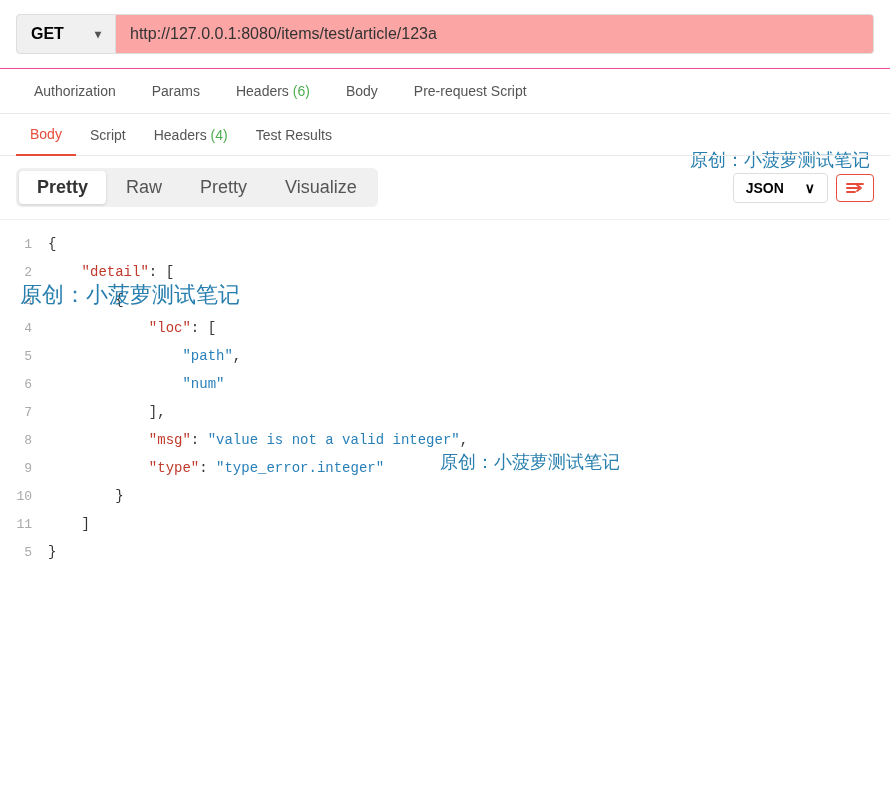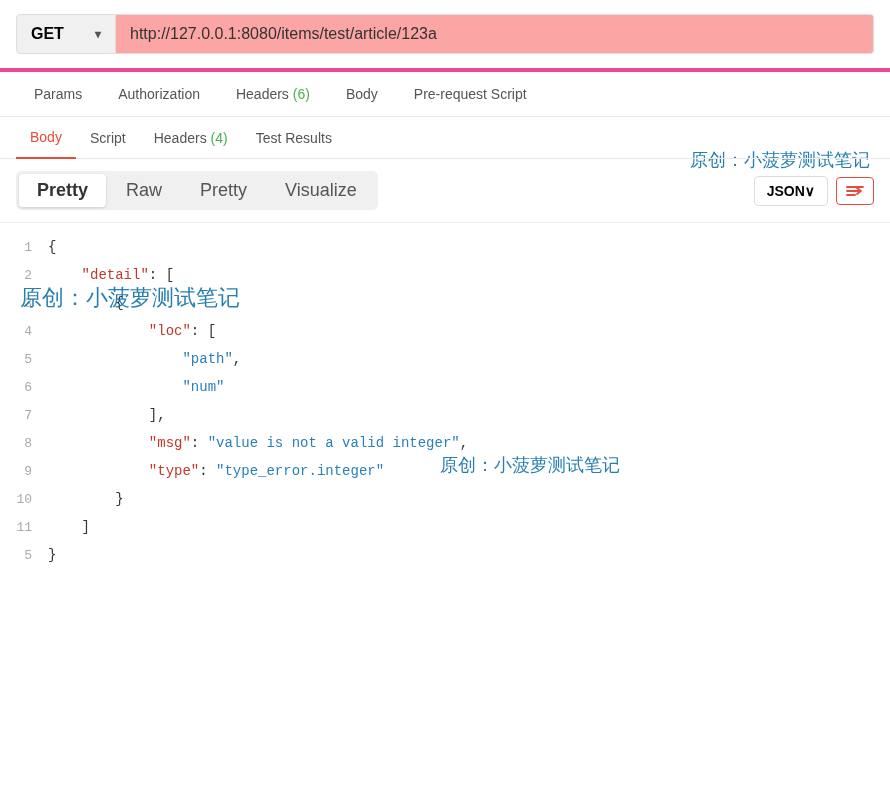--- a/index.html
+++ b/index.html
@@ -9,21 +9,21 @@
       width: 890px;
       min-height: 790px;
       overflow-x: hidden;
     }
 
     
     .url-bar {
       display: flex;
       align-items: center;
       padding: 14px 16px;
-      border-bottom: 4px solid #ec4899;
+      border-bottom: 1px solid #ec4899;
       gap: 0;
     }
     .method-select {
       display: flex;
       align-items: center;
       gap: 6px;
       background: #f0f0f0;
       border: 1px solid #ddd;
       border-radius: 4px 0 0 4px;
       padding: 10px 14px;
@@ -138,21 +138,21 @@
     }
     .format-right {
       margin-left: auto;
       display: flex;
       align-items: center;
       gap: 8px;
     }
     .json-select {
       display: flex;
       align-items: center;
-      gap: 0;
+      gap: 21px;
       border: 1px solid #ddd;
       border-radius: 4px;
       padding: 6px 12px;
       font-size: 14px;
       font-weight: 600;
       cursor: pointer;
       background: #fff;
     }
     .wrap-btn {
       border: 1.5px solid #e84b3a;
@@ -206,24 +206,24 @@
 <div class="url-bar">
   <div class="method-select">
     <span>GET</span>
     <span class="chevron">▾</span>
   </div>
   <input class="url-input" type="text" value="http://127.0.0.1:8080/items/test/article/123a" style="">
 </div>
 
 <div class="request-tabs">
   <div class="tab">
+    <span>Authorization</span>
+  </div>
+  <div class="tab">
     <span>Params</span>
-  </div>
-  <div class="tab">
-    <span>Authorization</span>
   </div>
   <div class="tab">
     <span>Headers</span>
     <span class="badge">(6)</span>
   </div>
   <div class="tab">
     <span>Body</span>
   </div>
   <div class="tab">
     <span>Pre-request Script</span>

